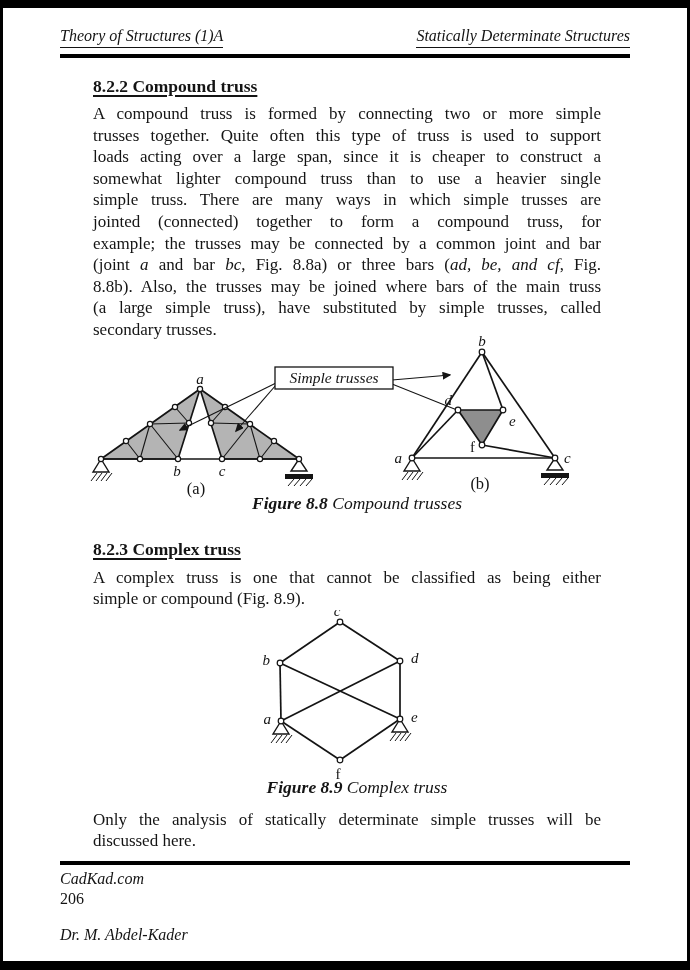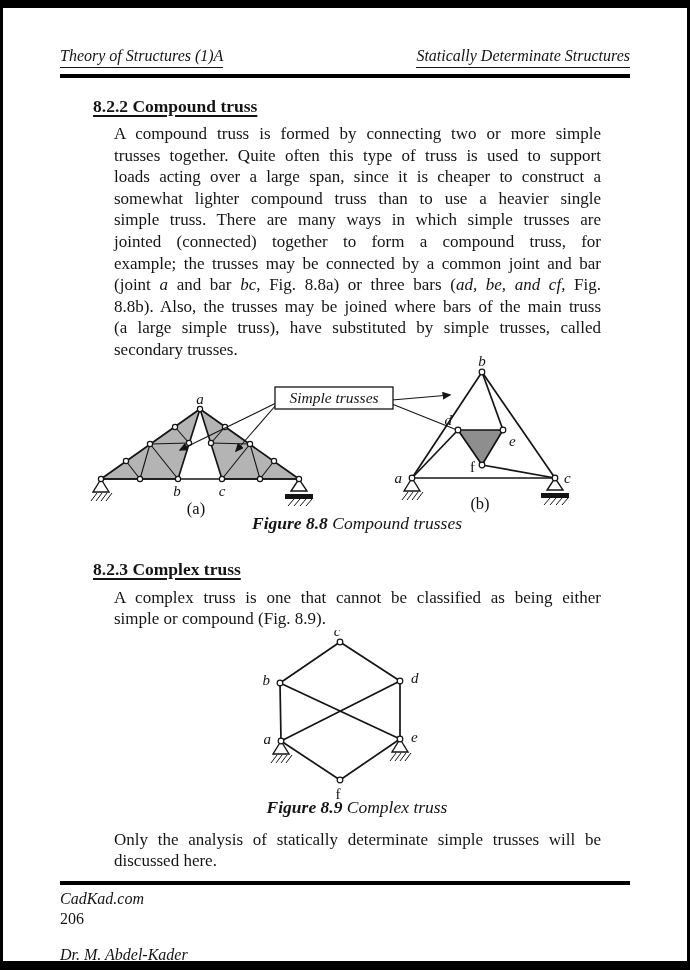--- a/index.html
+++ b/index.html
@@ -1,36 +1,36 @@
 <!DOCTYPE html>
 <html><head>
 <meta charset="utf-8">
 <style>
   html,body{margin:0;padding:0;}
   body{width:690px;height:970px;background:#000;position:relative;
        font-family:"Liberation Serif","DejaVu Serif",serif;color:#141414;}
   .page{position:absolute;top:8px;left:3px;right:3px;bottom:9px;background:#fff;overflow:hidden;}
-  .content{padding:38px 57px 0 57px;}
+  .content{padding:18px 57px 0 57px;}
   
   .hf-row{display:flex;justify-content:space-between;font-style:italic;font-size:16px;line-height:20px;}
   .hf-row .ul{border-bottom:1.5px solid #141414;padding-bottom:1px;}
   .rule{height:4px;background:#000;margin-top:6px;}
   .rule2{height:4px;background:#000;margin-top:9px;}
   .footer-row{display:flex;align-items:baseline;font-size:16px;line-height:20px;margin-top:4px;flex-direction:column;}
   .footer-row .fl{flex:1;font-style:italic;}
   .footer-row .fc{flex:0 0 auto;font-size:16px;}
   .footer-row .fr{flex:1;text-align:right;font-style:italic;margin-top:16px;}
   
   .bodycol{margin-left:33px;width:508px;}
   .sect-h{font-weight:bold;font-size:17.5px;line-height:22px;text-decoration:underline;
           text-underline-offset:3px;text-decoration-thickness:1.5px;margin-top:17px;}
   .sect-h2{margin-top:24px;}
   .para{font-size:17px;margin-top:6px;}
   .para2{margin-top:7px;}
-  .para .tl{line-height:21.6px;text-align:justify;text-align-last:justify;margin-left:21px;}
+  .para .tl{line-height:21.6px;text-align:justify;text-align-last:justify;}
   .para .tl-last{text-align-last:left;}
   .it{font-style:italic;}
   
   svg{display:block;}
   .fig88{margin-top:-7px;}
   .fig89{margin-left:170px;}
   .caption{text-align:center;font-size:17.5px;line-height:22px;font-style:italic;}
   .cap88{margin-top:-20px;}
   .cap89{margin-top:-9px;}
   .cap-b{font-weight:bold;margin-left:24px;}

